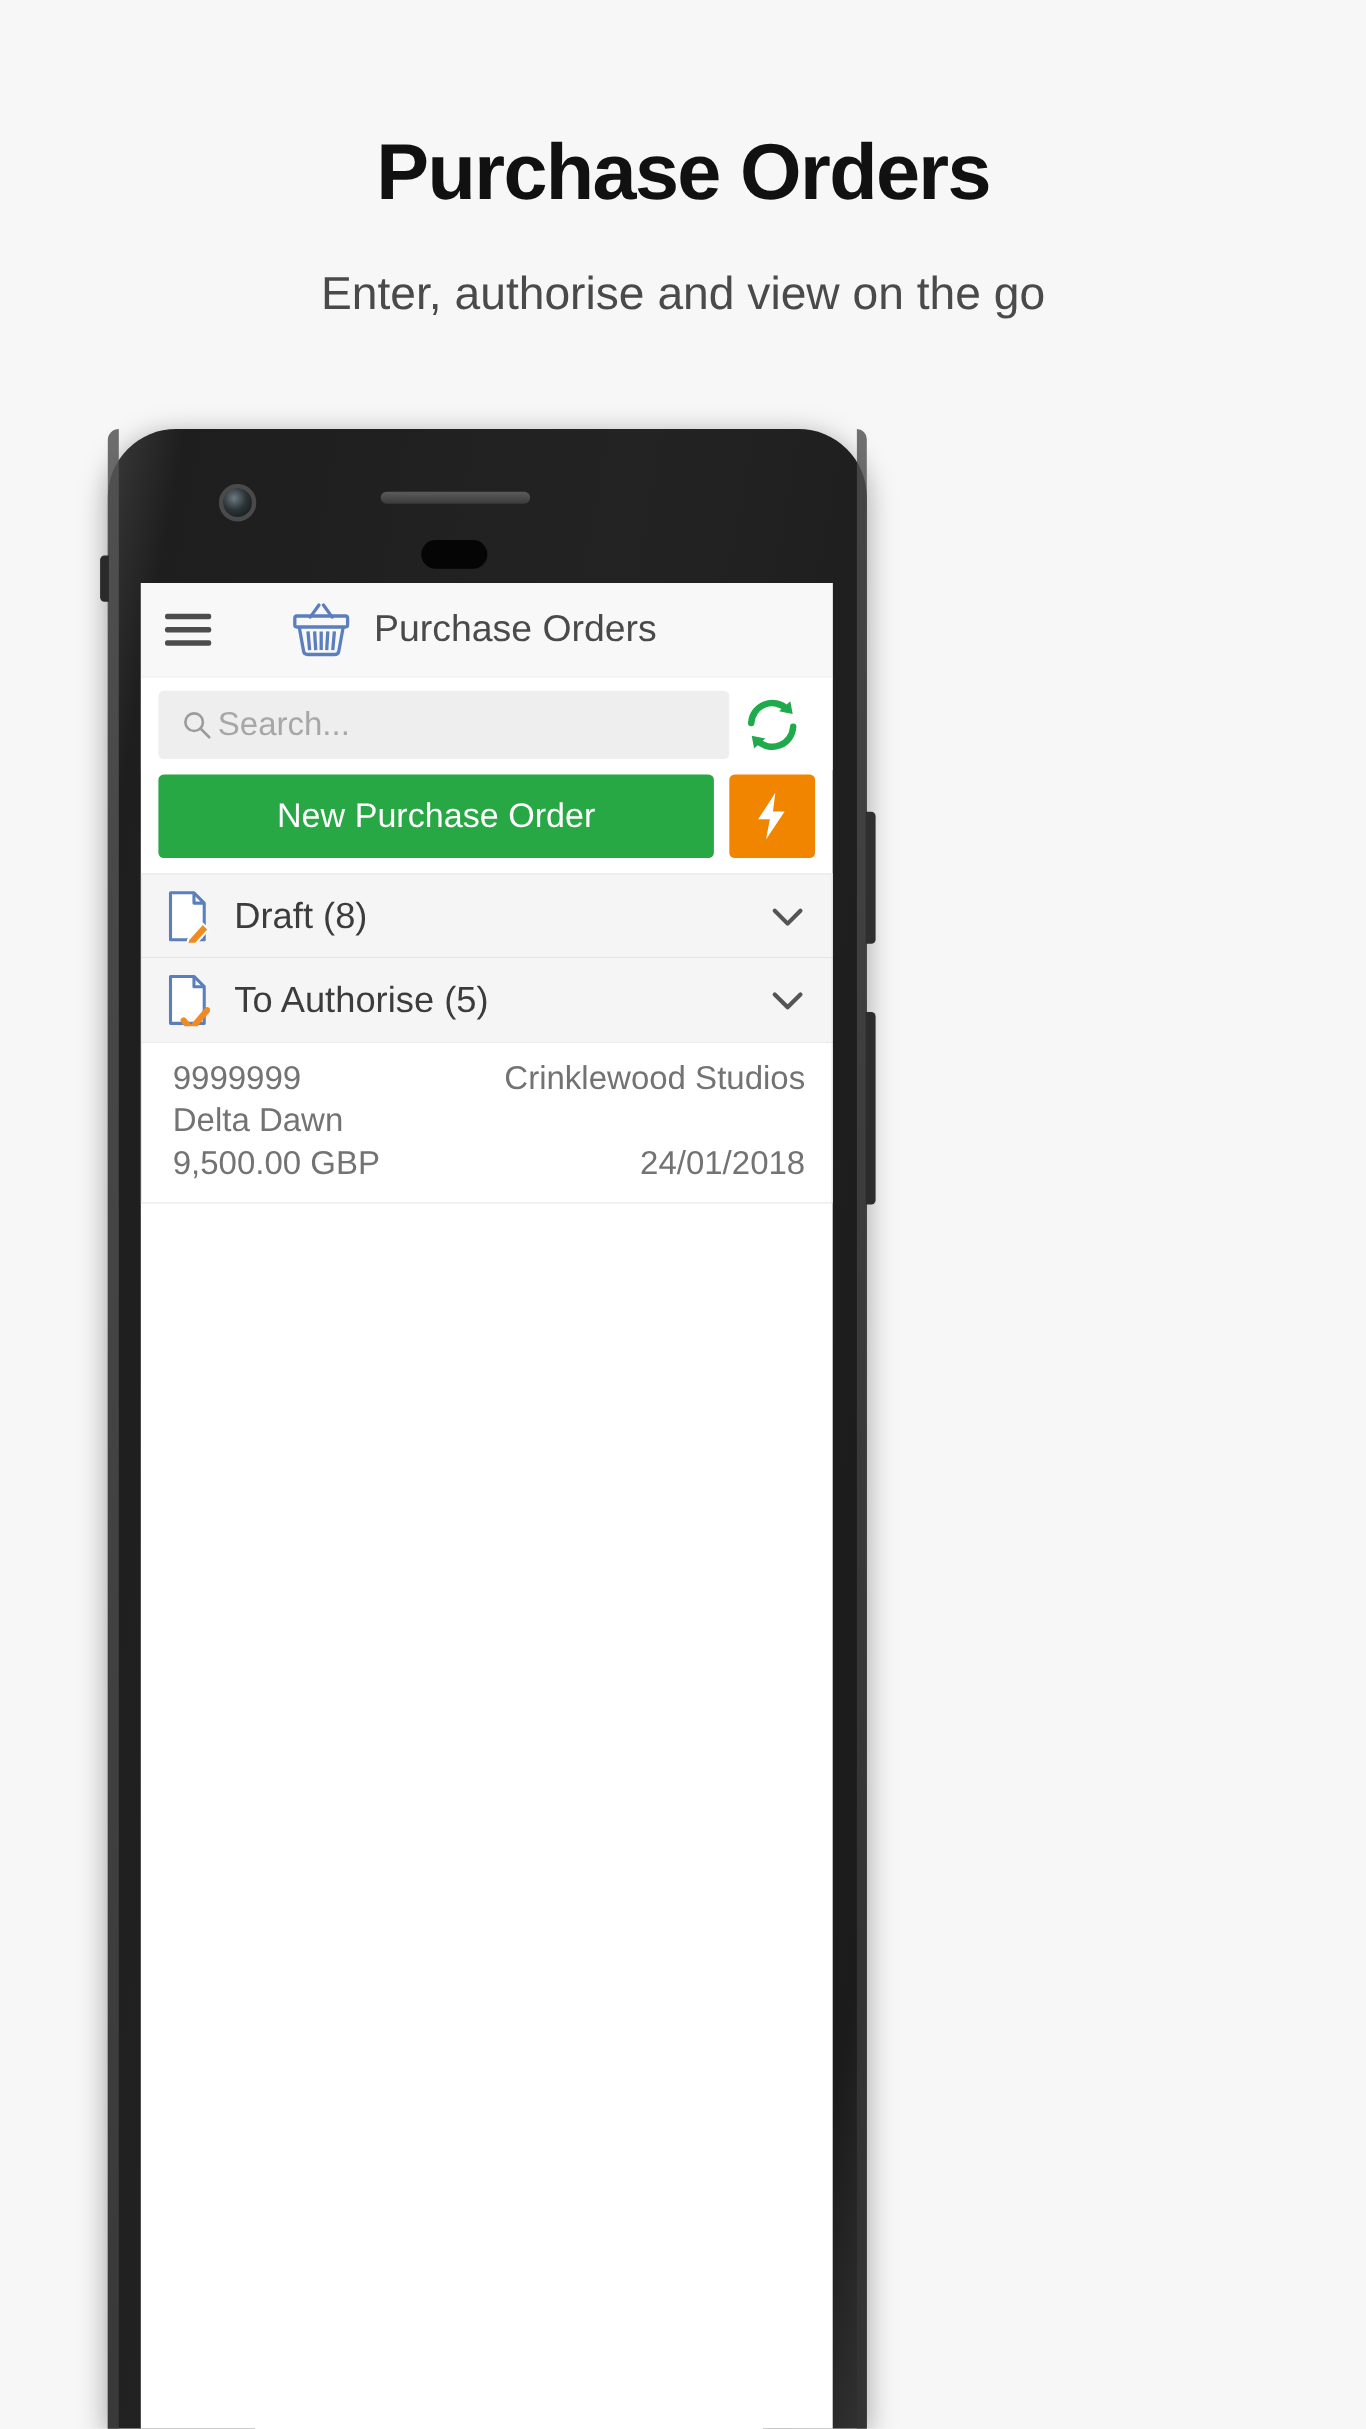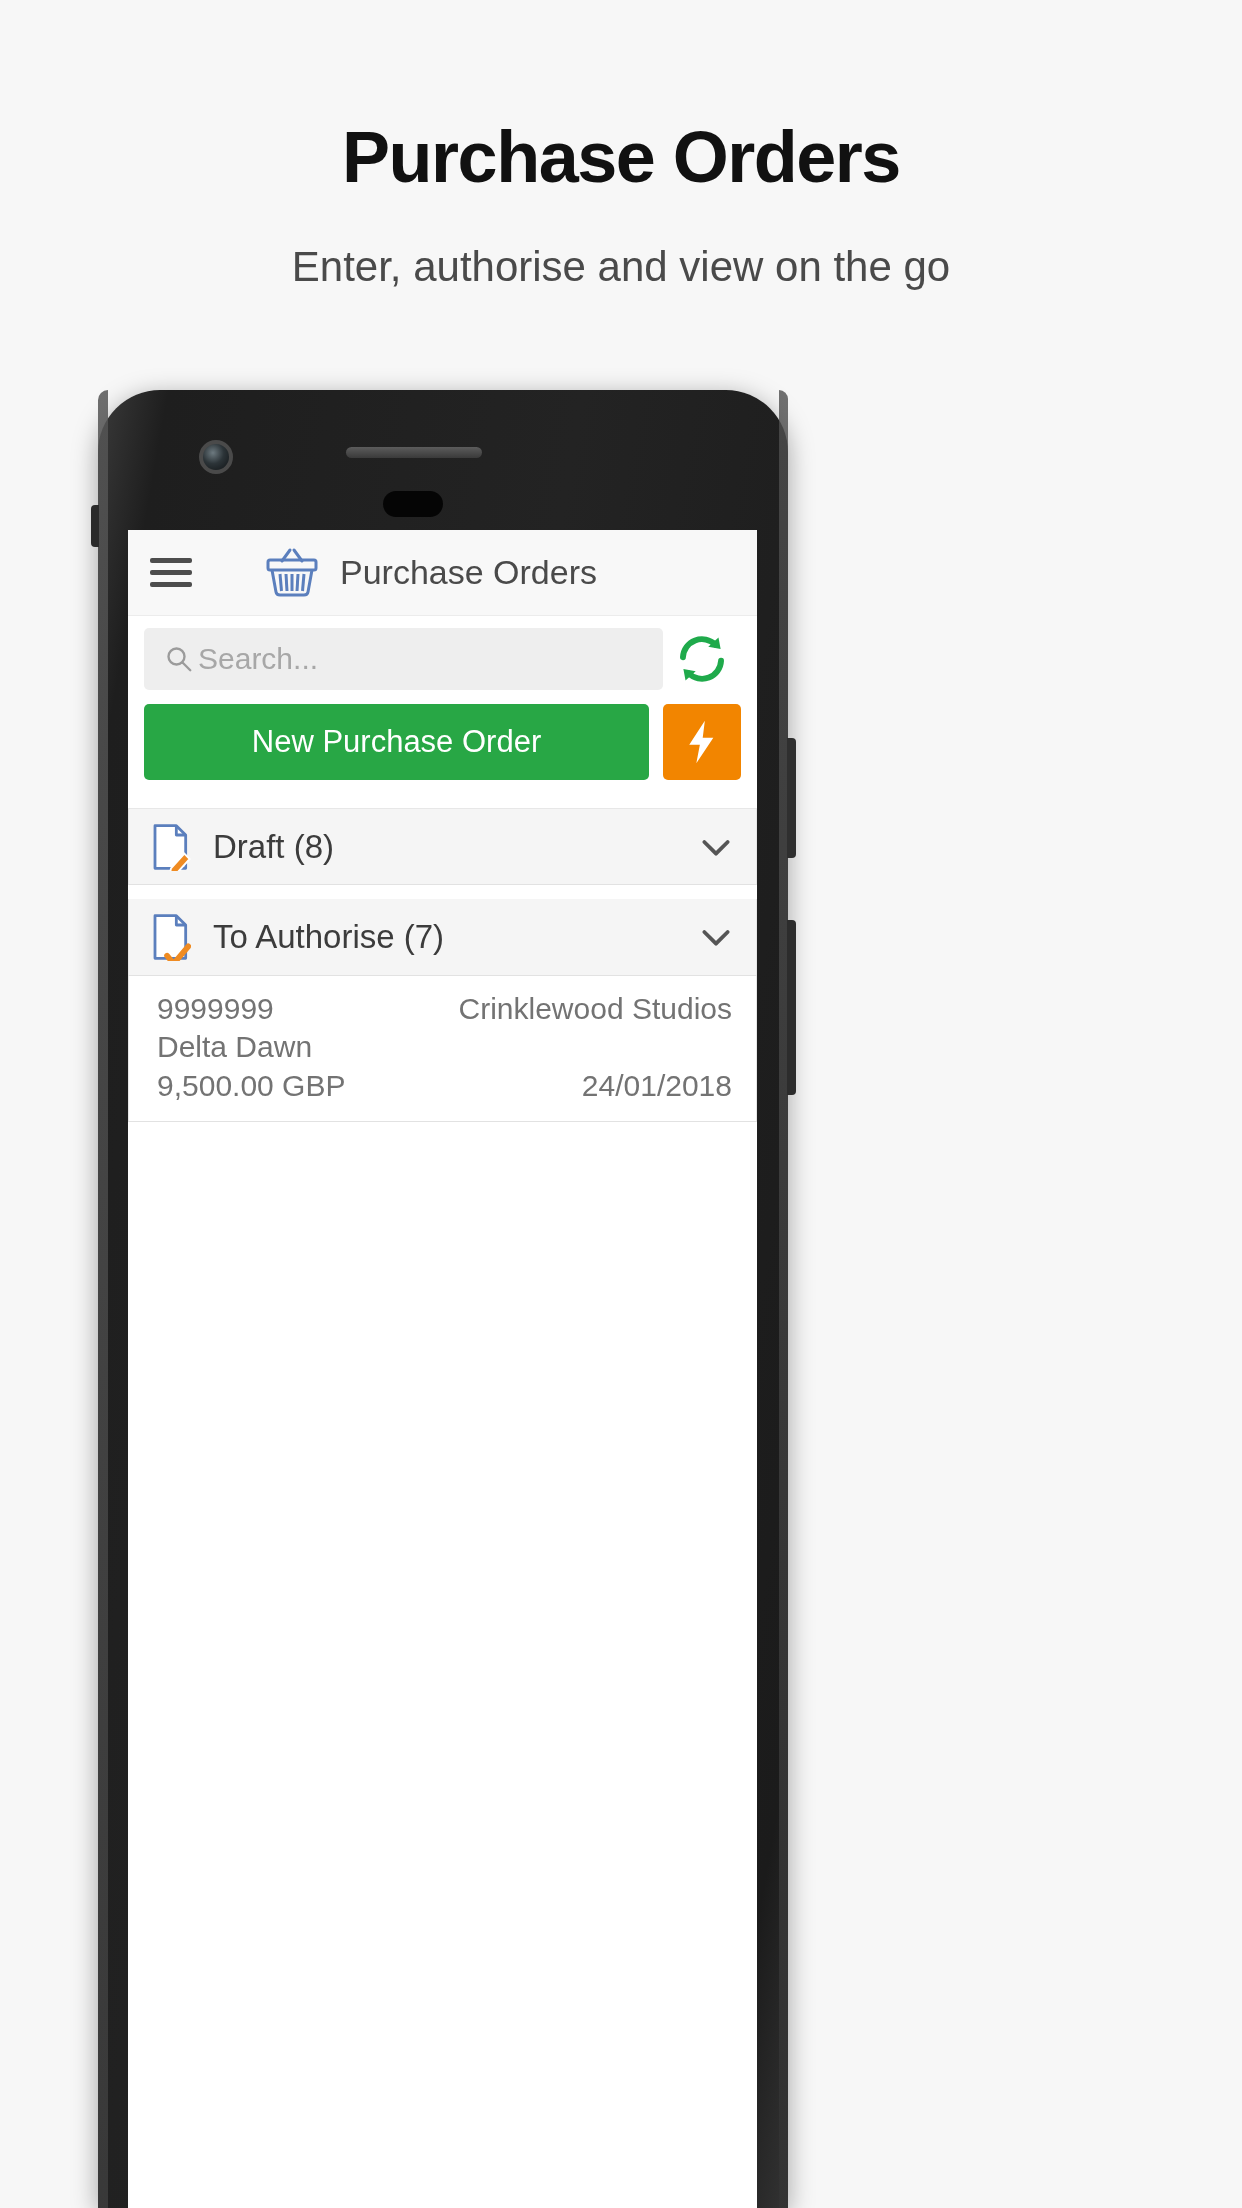--- a/index.html
+++ b/index.html
@@ -144,21 +144,21 @@
   }
   .bolt-btn {
     width: 78px; height: 76px; background: #f28500; border-radius: 5px;
     display: flex; align-items: center; justify-content: center;
   }
 
   .acc-item { border-bottom: 1px solid #e2e2e2; }
   .acc-head {
     height: 76px; background: #f5f5f5;
     display: flex; align-items: center; padding: 0 20px 0 22px;
-    border-left: 1px solid #e7e7e7; border-right: 1px solid #e7e7e7; margin-top: 14px;
+    border-left: 1px solid #e7e7e7; border-right: 1px solid #e7e7e7;
   }
   .acc-head.first { border-top: 1px solid #e7e7e7; }
   .acc-label {
     margin-left: 22px; font-size: 33px; color: #3c3c3c; flex: 1;
   }
   .chev { width: 40px; height: 40px; }
 
   .acc-body {
     background: #ffffff;
     padding: 14px 24px 16px 28px;
@@ -252,21 +252,21 @@
       </div>
     </div>
 
     <div class="acc-item">
       <div class="acc-head">
         <svg width="40" height="48" viewBox="0 0 30 36">
           <path d="M3 2 L19 2 L26 9 L26 34 L3 34 Z" fill="#ffffff" stroke="#5b7fbd" stroke-width="2.1" stroke-linejoin="round"></path>
           <path d="M19 2 L19 9 L26 9" fill="none" stroke="#5b7fbd" stroke-width="2.1" stroke-linejoin="round"></path>
           <polyline points="12,32 17,38 28,25" fill="none" stroke="#ef8b22" stroke-width="4.2" stroke-linecap="round" stroke-linejoin="round"></polyline>
         </svg>
-        <span class="acc-label">To Authorise (7)</span>
+        <span class="acc-label">To Authorise (5)</span>
         <svg class="chev" viewBox="0 0 24 24">
           <polyline points="5,9 12,16 19,9" fill="none" stroke="#555" stroke-width="2.3" stroke-linecap="round" stroke-linejoin="round"></polyline>
         </svg>
       </div>
     </div>
 
     <div class="acc-item">
       <div class="acc-body">
         <div>
           <div class="po-line">

